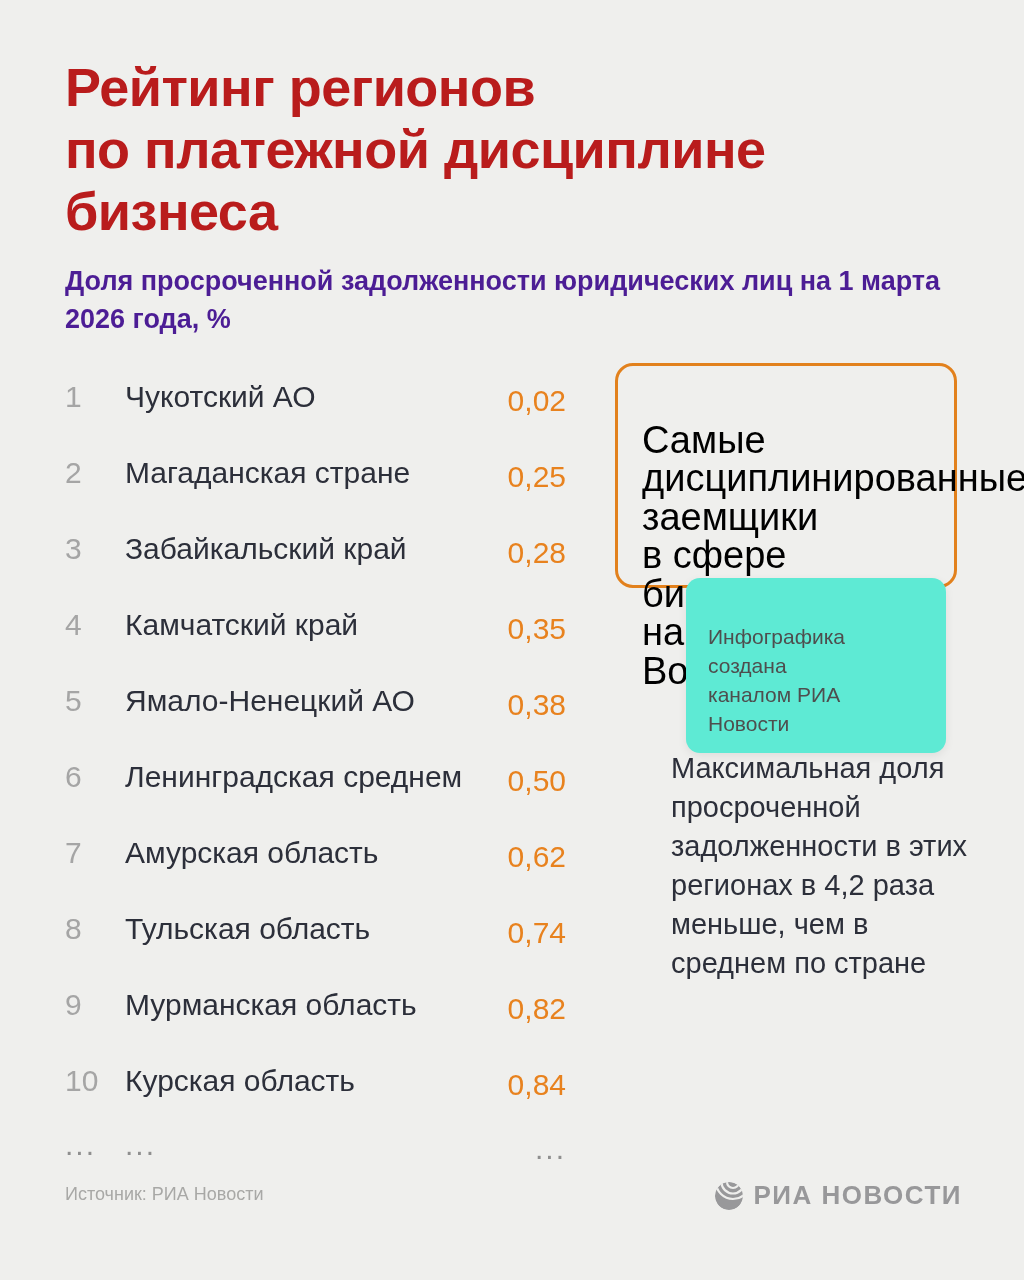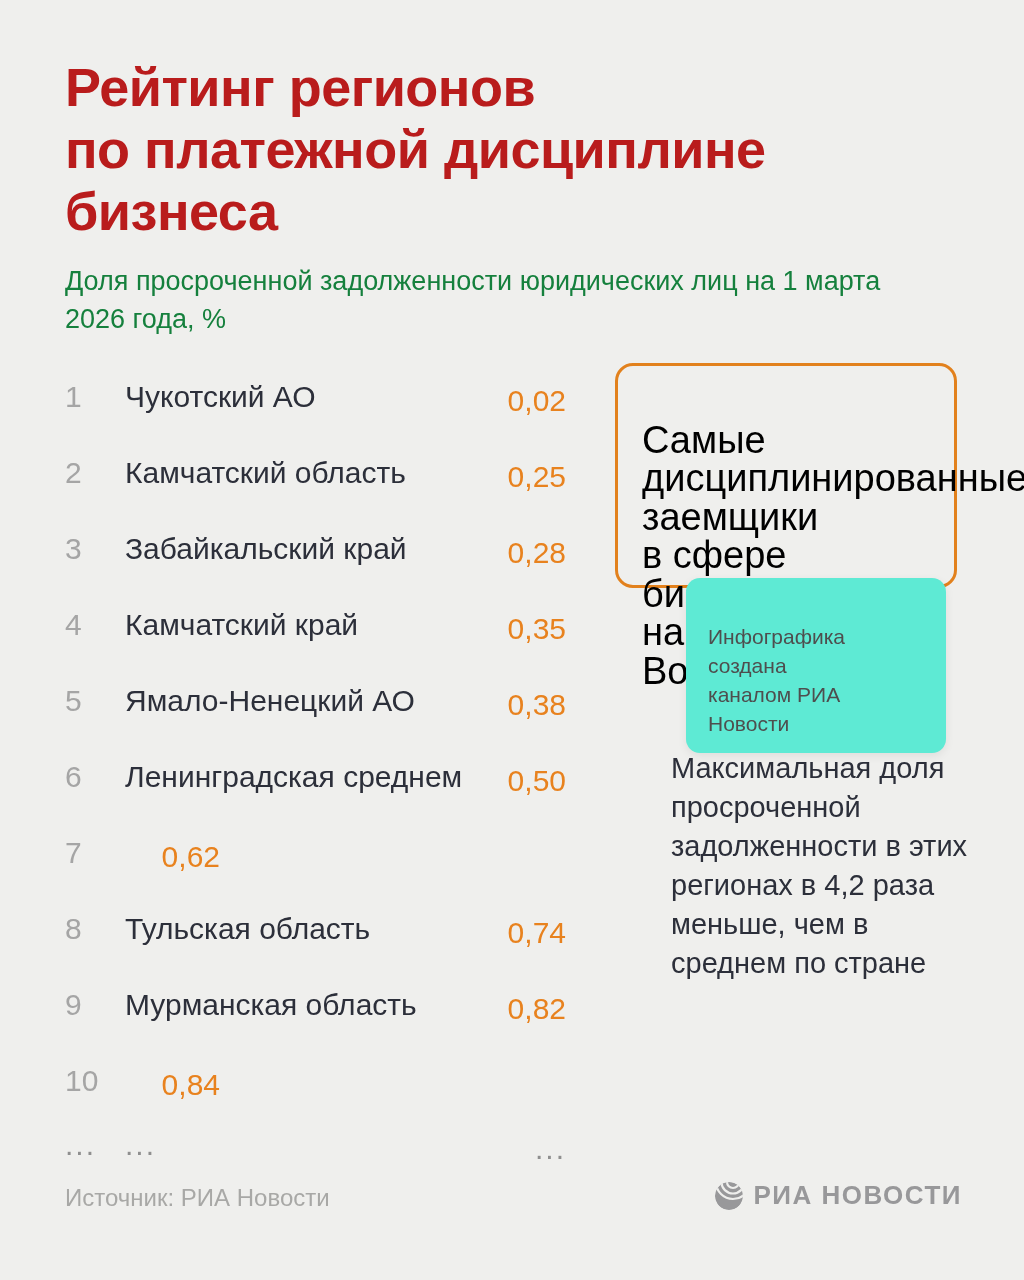--- a/index.html
+++ b/index.html
@@ -13,22 +13,22 @@
   .page { position: absolute; inset: 0; background: #efefed; }
 
   .title {
     position: absolute; left: 65px; top: 56px;
     font-size: 54px; line-height: 62px; font-weight: 700;
     letter-spacing: -0.5px; color: #b91c1c;
     white-space: pre-line;
   }
   .subtitle {
     position: absolute; left: 65px; top: 262px; width: 880px;
-    font-size: 27px; line-height: 38px; font-weight: 400;
-    color: #15803d;
+    font-size: 27px; line-height: 38px; font-weight: 700;
+    color: #4c1d95;
   }
 
   .ranking { position: absolute; left: 65px; top: 359px; width: 501px; }
   .row {
     display: flex; align-items: center; height: 76px;
     font-size: 30px;
   }
   .row .rank { width: 60px; color: #a5a5a5; font-weight: 400; }
   .row .region { flex: 1; color: #2c2f3a; font-weight: 400; }
   .row .value { width: 95px; text-align: right; color: #e8821e; font-weight: 400; margin-top: 8px; }
@@ -54,21 +54,21 @@
   }
   .note {
     position: absolute; left: 637px; top: 710px; width: 340px;
     color: #2c2f3a; font-size: 29px; line-height: 39px;
     white-space: pre-line;
     margin-left: 34px;
   }
 
   .source {
     position: absolute; left: 65px; top: 1184px;
-    color: #a8a8a6; font-size: 24px;
+    color: #a8a8a6; font-size: 18px;
   }
   .logo {
     position: absolute; right: 62px; top: 1180px;
     display: flex; align-items: center; gap: 9px;
   }
   .logo-text {
     color: #98989a; font-size: 26px; font-weight: 700; letter-spacing: 1.5px;
   }
   .logo-icon { display: block; }
 </style>
@@ -84,21 +84,21 @@
   <div class="subtitle">Доля просроченной задолженности юридических лиц на 1 марта 2026 года, %</div>
 
   <div class="ranking">
       <div class="row">
         <span class="rank">1</span>
         <span class="region">Чукотский АО</span>
         <span class="value">0,02</span>
       </div>
       <div class="row">
         <span class="rank">2</span>
-        <span class="region">Камчатский область</span>
+        <span class="region">Магаданская стране</span>
         <span class="value">0,25</span>
       </div>
       <div class="row">
         <span class="rank">3</span>
         <span class="region">Забайкальский край</span>
         <span class="value">0,28</span>
       </div>
       <div class="row">
         <span class="rank">4</span>
         <span class="region">Камчатский край</span>
@@ -109,34 +109,36 @@
         <span class="region">Ямало-Ненецкий АО</span>
         <span class="value">0,38</span>
       </div>
       <div class="row">
         <span class="rank">6</span>
         <span class="region">Ленинградская среднем</span>
         <span class="value">0,50</span>
       </div>
       <div class="row">
         <span class="rank">7</span>
+        <span class="region">Амурская область</span>
         <span class="value">0,62</span>
       </div>
       <div class="row">
         <span class="rank">8</span>
         <span class="region">Тульская область</span>
         <span class="value">0,74</span>
       </div>
       <div class="row">
         <span class="rank">9</span>
         <span class="region">Мурманская область</span>
         <span class="value">0,82</span>
       </div>
       <div class="row">
         <span class="rank">10</span>
+        <span class="region">Курская область</span>
         <span class="value">0,84</span>
       </div>
     </div>
 
   <div class="ranking" style="top: 1117px;">
     <div class="row ellipsis">
       <span class="rank">...</span>
       <span class="region">...</span>
       <span class="value">...</span>
     </div>

